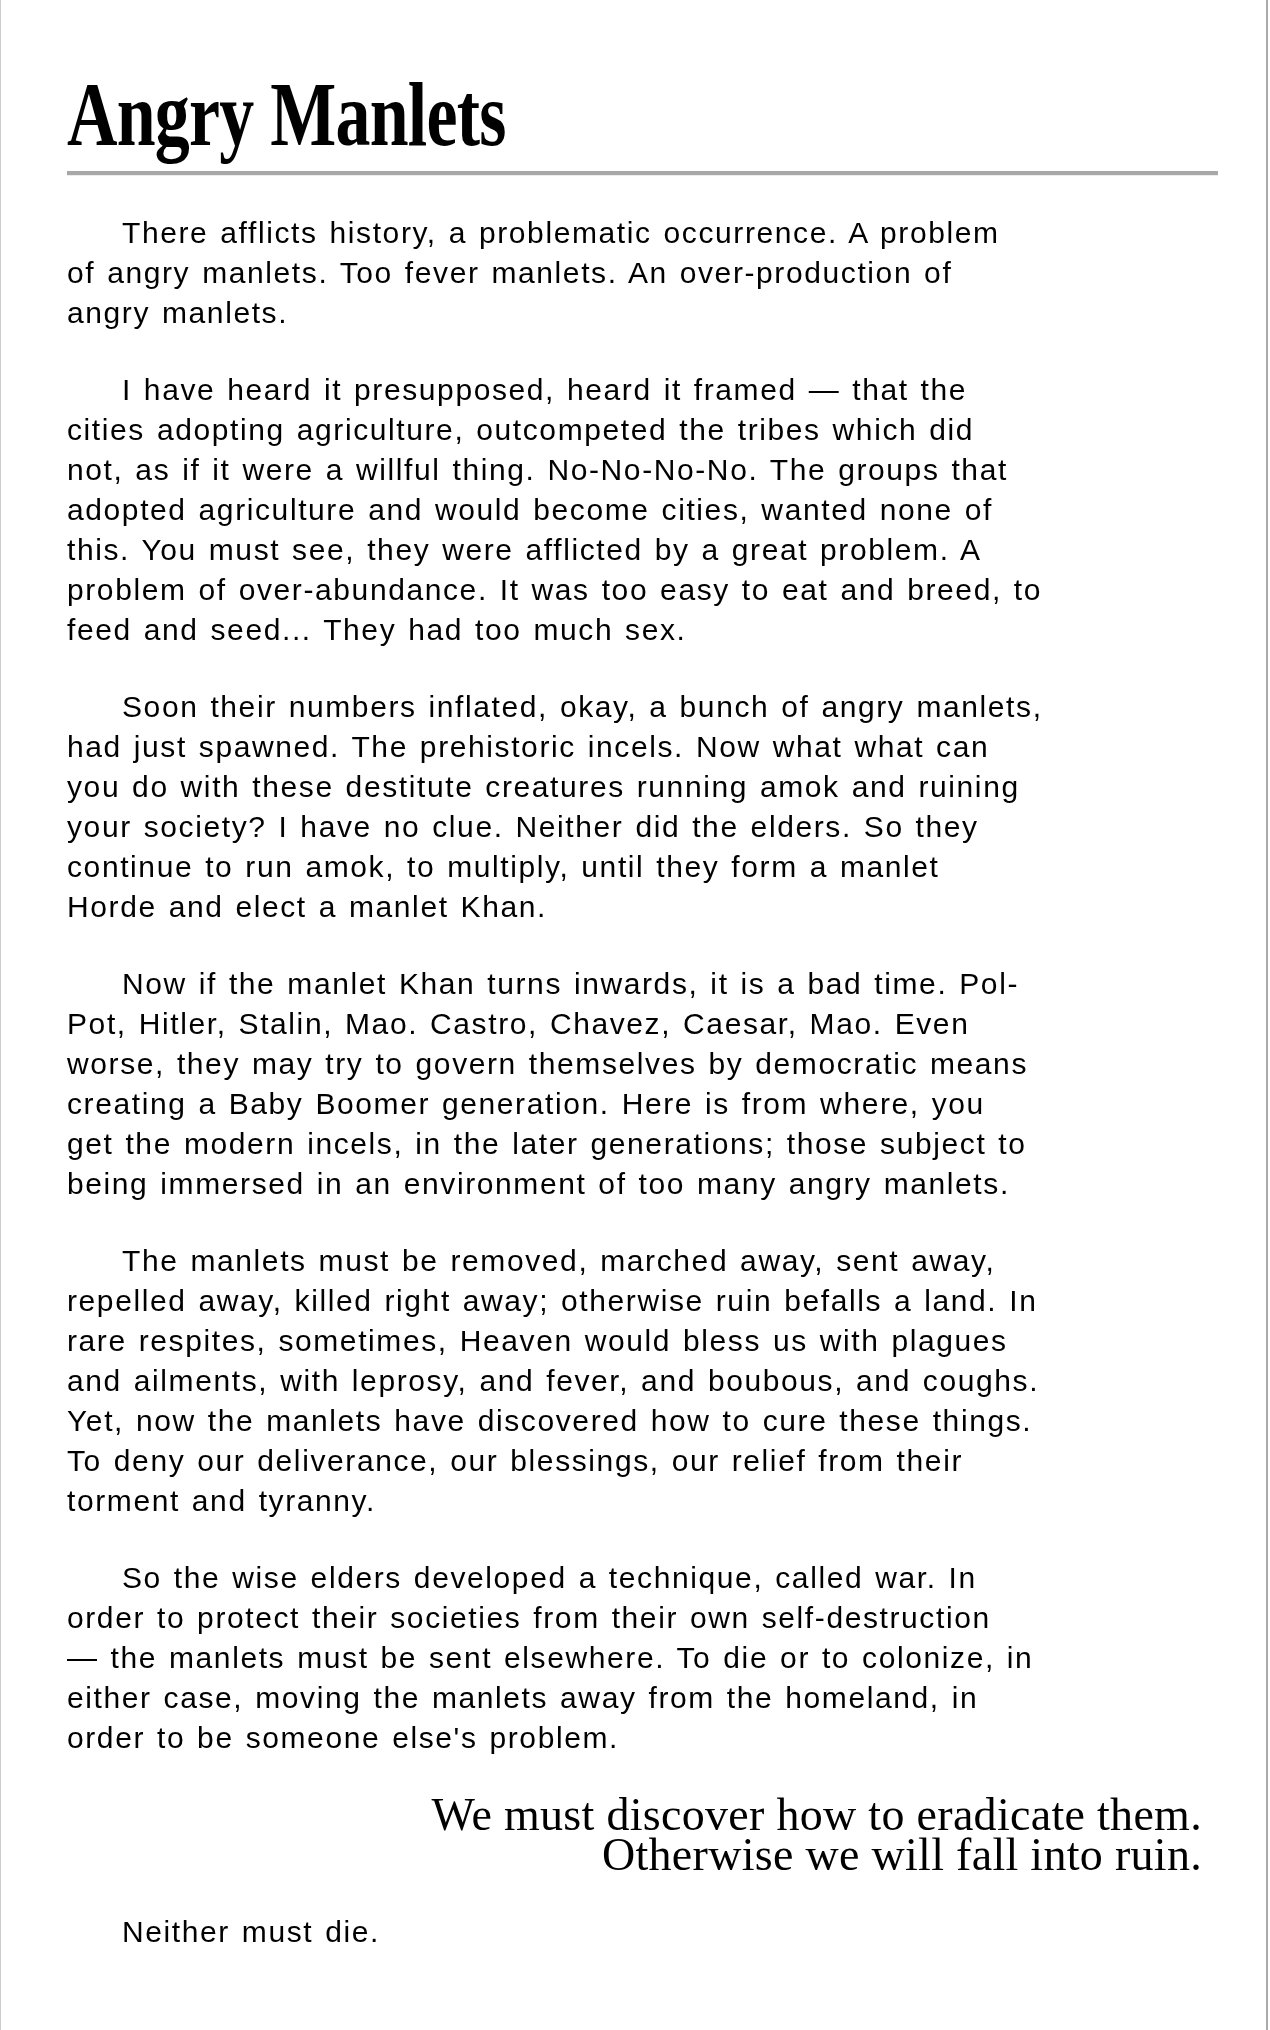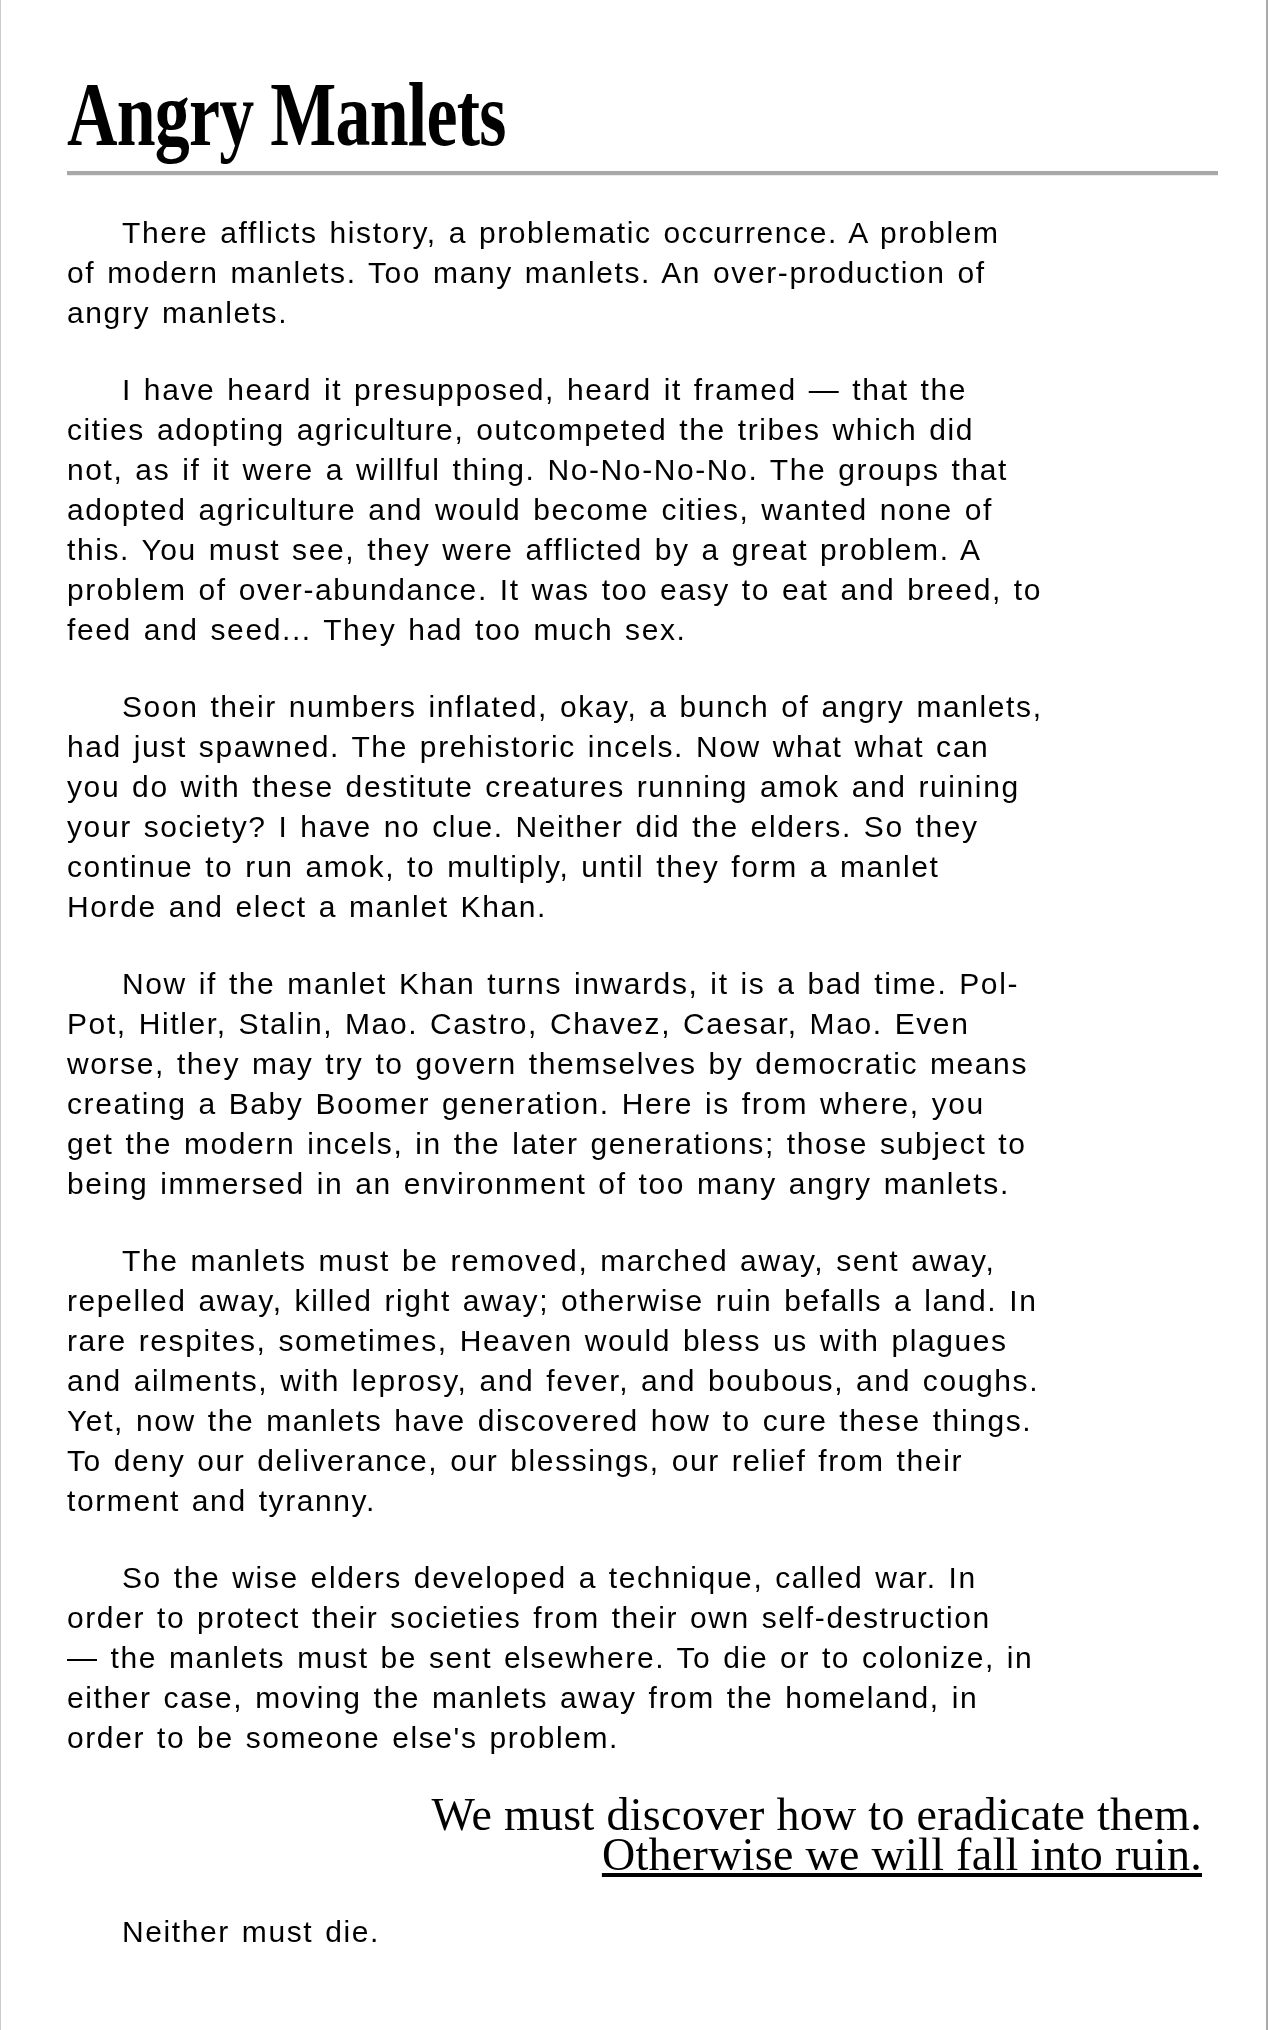--- a/index.html
+++ b/index.html
@@ -47,21 +47,21 @@
   }
   .poem {
     font-family: "Liberation Serif", serif;
     font-size: 46px;
     line-height: 40px;
     letter-spacing: 0.3px;
     margin: 37px 16px;
     text-align: right;
   }
   .poem-line { white-space: nowrap; }
-  .poem-line-indent { padding-left: 88px; text-decoration: underline; }
+  .poem-line-indent { padding-left: 88px; }
   p.closing-para {
     font-size: 30px;
     line-height: 40px;
     letter-spacing: 1.6px;
     word-spacing: 2px;
     margin: 37px 0;
     text-indent: 55px;
   }
   .edge-left {
     position: absolute;
@@ -80,21 +80,21 @@
 <body>
 
 <div class="page">
   <div class="edge-left"></div>
   <div class="edge-right"></div>
 
   <h1 class="doc-title">Angry Manlets</h1>
   <hr class="title-rule">
 
   <p class="body-para">There afflicts history, a problematic occurrence. A problem
-of modern manlets. Too many manlets. An over-production of
+of angry manlets. Too fever manlets. An over-production of
 angry manlets.</p>
   <p class="body-para">I have heard it presupposed, heard it framed — that the
 cities adopting agriculture, outcompeted the tribes which did
 not, as if it were a willful thing. No-No-No-No. The groups that
 adopted agriculture and would become cities, wanted none of
 this. You must see, they were afflicted by a great problem. A
 problem of over-abundance. It was too easy to eat and breed, to
 feed and seed... They had too much sex.</p>
   <p class="body-para">Soon their numbers inflated, okay, a bunch of angry manlets,
 had just spawned. The prehistoric incels. Now what what can

